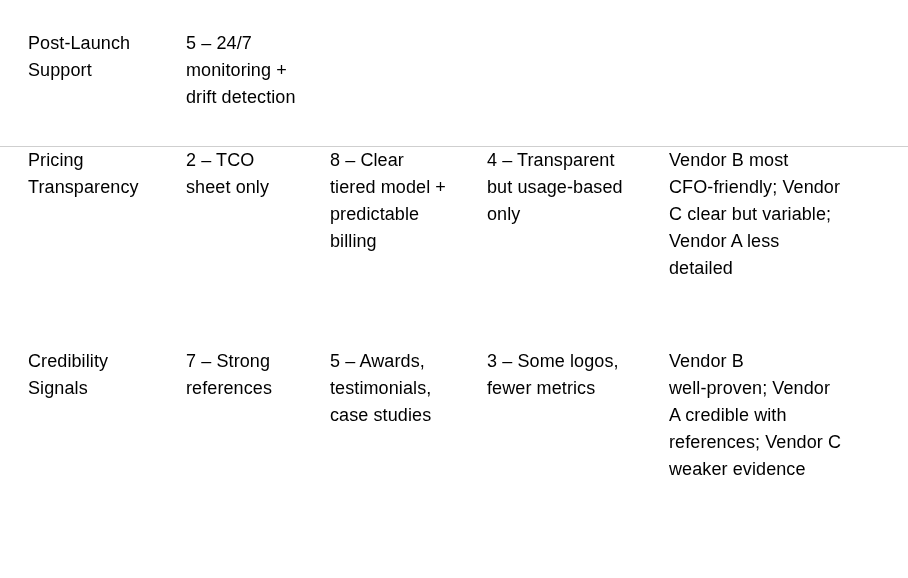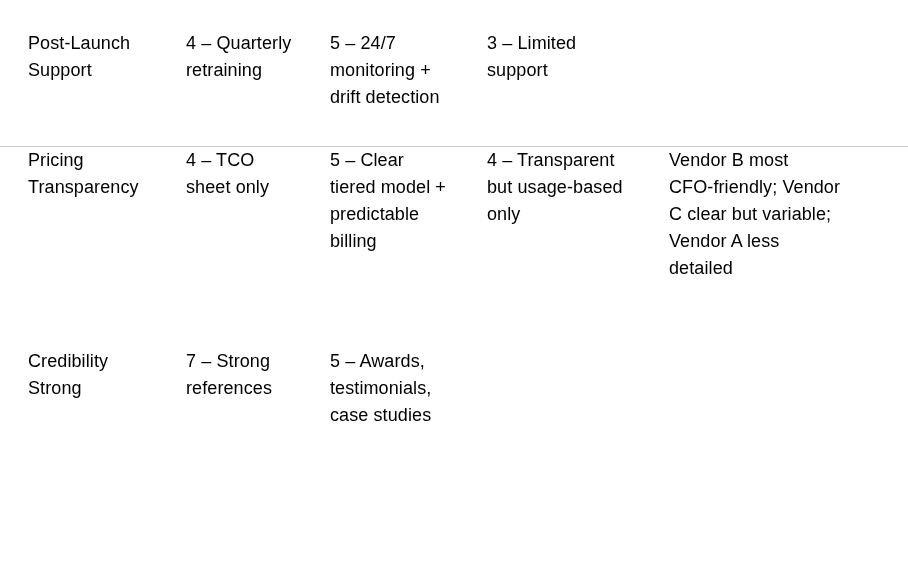--- a/index.html
+++ b/index.html
@@ -42,53 +42,56 @@
   .row-2 { margin-bottom: 66px; }
 </style>
 </head>
 <body>
 
 <div class="page">
 
   <div class="trow row-1">
     <div class="cell">Post-Launch
 Support</div>
-    <div class="cell">4 – Quarterly
-retraining</div>
     <div class="cell">5 – 24/7
 monitoring +
 drift detection</div>
-    <div class="cell">3 – Limited
-support</div>
   </div>
 
   <div class="divider"></div>
 
   <div class="trow row-2">
     <div class="cell">Pricing
 Transparency</div>
-    <div class="cell">4 – TCO
+    <div class="cell">2 – TCO
 sheet only</div>
-    <div class="cell">5 – Clear
+    <div class="cell">8 – Clear
 tiered model +
 predictable
 billing</div>
     <div class="cell">4 – Transparent
 but usage-based
 only</div>
     <div class="cell">Vendor B most
 CFO-friendly; Vendor
 C clear but variable;
 Vendor A less
 detailed</div>
   </div>
 
   <div class="trow row-3">
     <div class="cell">Credibility
-Strong</div>
+Signals</div>
     <div class="cell">7 – Strong
 references</div>
     <div class="cell">5 – Awards,
 testimonials,
 case studies</div>
+    <div class="cell">3 – Some logos,
+fewer metrics</div>
+    <div class="cell">Vendor B
+well-proven; Vendor
+A credible with
+references; Vendor C
+weaker evidence</div>
   </div>
 
 </div>
 
 </body></html>

